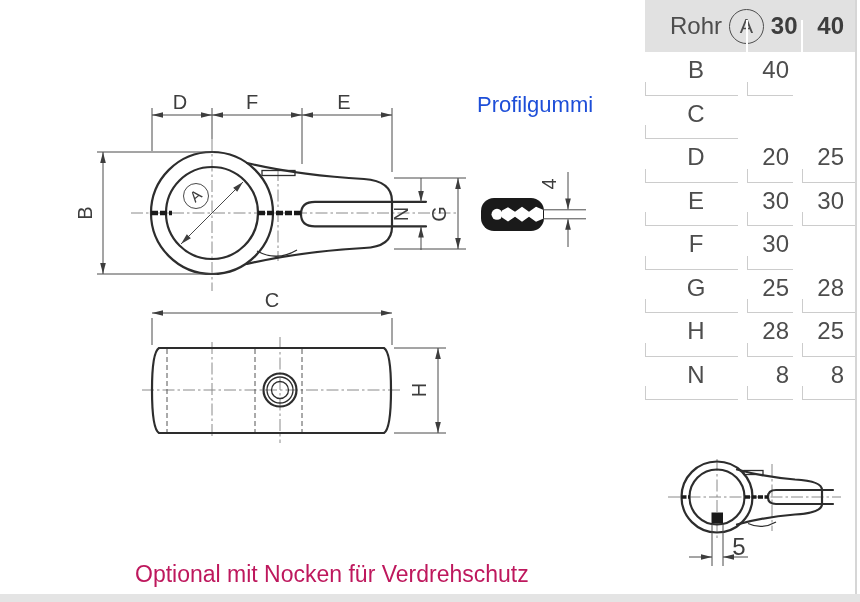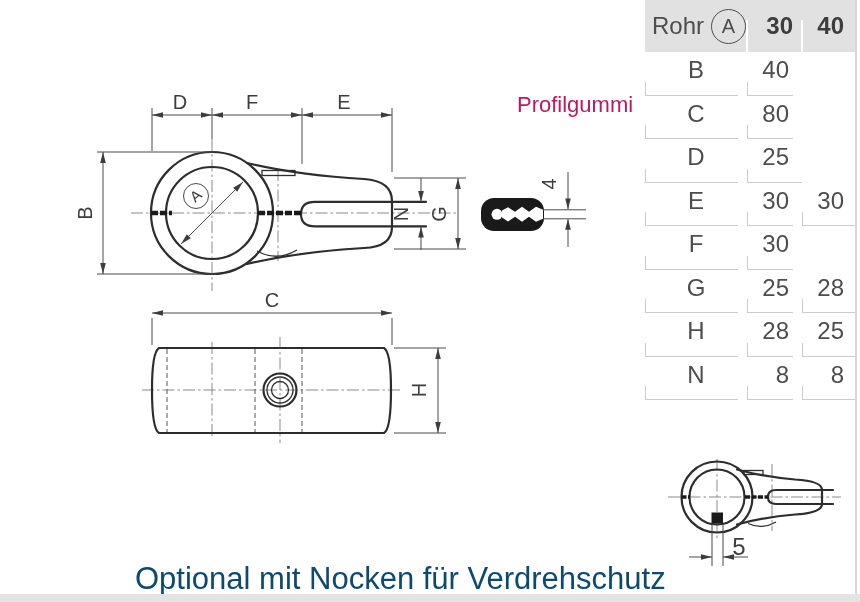--- a/index.html
+++ b/index.html
@@ -3,41 +3,41 @@
 <meta charset="utf-8">
 <style>
   html,body{margin:0;padding:0;background:#fff;}
   .page{position:relative;width:860px;height:602px;background:#fff;overflow:hidden;
         font-family:"Liberation Sans",sans-serif;color:#4d4d4d;}
   .drawing-svg{position:absolute;left:0;top:0;}
 
   
   .dim-table{position:absolute;left:645px;top:0;width:212px;}
   .thead{position:relative;display:flex;height:52px;background:#e1e1e1;align-items:center;}
-  .thead .label-cell{width:121px;display:flex;align-items:center;padding-left:7px;box-sizing:border-box;gap:7px;
+  .thead .label-cell{width:121px;display:flex;align-items:center;padding-left:25px;box-sizing:border-box;gap:7px;
         font-size:24px;color:#4d4d4d;}
   .badge{width:35px;height:35px;border:1.6px solid #4d4d4d;border-radius:50%;
         display:flex;align-items:center;justify-content:center;font-size:20px;color:#4d4d4d;box-sizing:border-box;background:transparent;}
   .thead .val{width:55px;text-align:right;padding-right:13px;box-sizing:border-box;
         font-weight:bold;font-size:24px;color:#3d3d3d;}
   .hsep{position:absolute;width:2px;height:32px;bottom:0;background:#fff;}
   .hsep.s1{left:101px;}
   .hsep.s2{left:156px;}
   .tbody{display:block;}
   .tr{display:flex;height:43.5px;}
   .td{position:relative;box-sizing:border-box;font-size:24px;color:#4d4d4d;padding-top:4px;}
   .td.lbl{width:102px;text-align:center;}
   .td.val{width:55px;text-align:right;padding-right:13px;}
   .td::after{content:"";position:absolute;left:0;right:9px;bottom:0;height:13px;
         border-left:1px solid #ccc;border-bottom:1px solid #ccc;}
   .td.last::after{right:0;}
 
   
-  .profile-title{position:absolute;left:477px;top:92px;font-size:22px;color:#be185d;margin-left:40px;}
-  .bottom-caption{position:absolute;left:135px;top:561px;font-size:31px;color:#0c4a6e;white-space:nowrap;}
+  .profile-title{position:absolute;left:477px;top:92px;font-size:22px;color:#1d4ed8;}
+  .bottom-caption{position:absolute;left:135px;top:561px;font-size:23px;color:#be185d;white-space:nowrap;}
 
   
   .edge-right{position:absolute;left:855px;top:0;width:2px;height:595px;background:#d6d6d6;}
   .edge-bottom{position:absolute;left:0;top:594px;width:860px;height:8px;background:#e4e4e4;}
 
   
   .obj{stroke:#2d2d2d;stroke-width:2.2;fill:none;stroke-linecap:round;}
   .obj-thin{stroke:#2d2d2d;stroke-width:1.3;fill:none;}
   .slit{stroke:#1a1a1a;stroke-width:4.5;stroke-dasharray:7 2;fill:none;}
   .slit-sm{stroke:#1a1a1a;stroke-width:3.5;stroke-dasharray:5 1.5;fill:none;}
@@ -190,24 +190,24 @@
       <i class="hsep s1"></i>
       <i class="hsep s2"></i>
     </div>
     <div class="tbody">
       <div class="tr">
         <div class="td lbl">B</div>
         <div class="td val">40</div>
       </div>
       <div class="tr">
         <div class="td lbl">C</div>
-        <div class="td val">80</div>
       </div>
       <div class="tr">
         <div class="td lbl">D</div>
+        <div class="td val">20</div>
         <div class="td val last">25</div>
       </div>
       <div class="tr">
         <div class="td lbl">E</div>
         <div class="td val">30</div>
         <div class="td val last">30</div>
       </div>
       <div class="tr">
         <div class="td lbl">F</div>
         <div class="td val">30</div>

